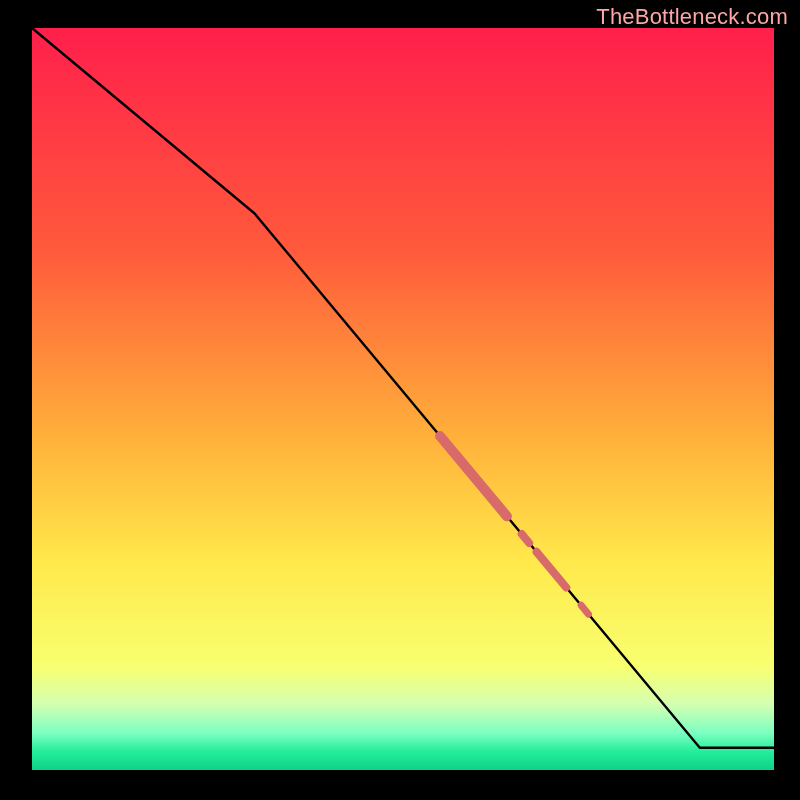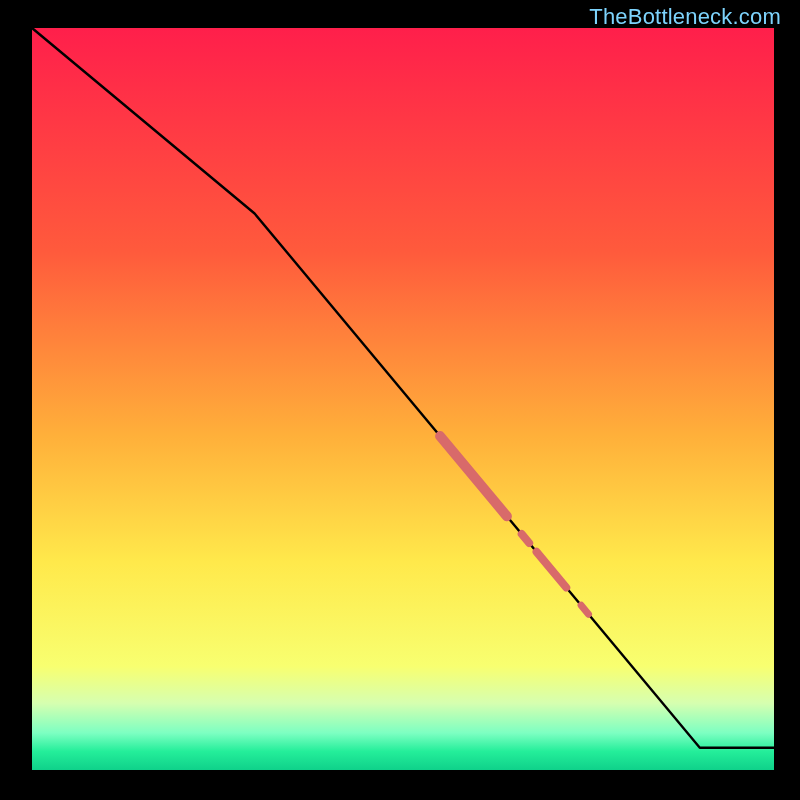--- a/index.html
+++ b/index.html
@@ -16,24 +16,24 @@
     height: 800px;
   }
   svg {
     position: absolute;
     top: 0;
     left: 0;
   }
   .watermark {
     position: absolute;
     top: 4px;
-    right: 19px;
+    right: 12px;
     font-family: Arial, Helvetica, sans-serif;
     font-size: 22px;
-    color: #7dd3fc;
+    color: #fca5a5;
     letter-spacing: 0.2px;
     user-select: none;
   }
 </style>
 </head>
 <body>
 
 <div class="stage">
 
   <svg id="plot" width="800" height="800" viewBox="0 0 800 800">

